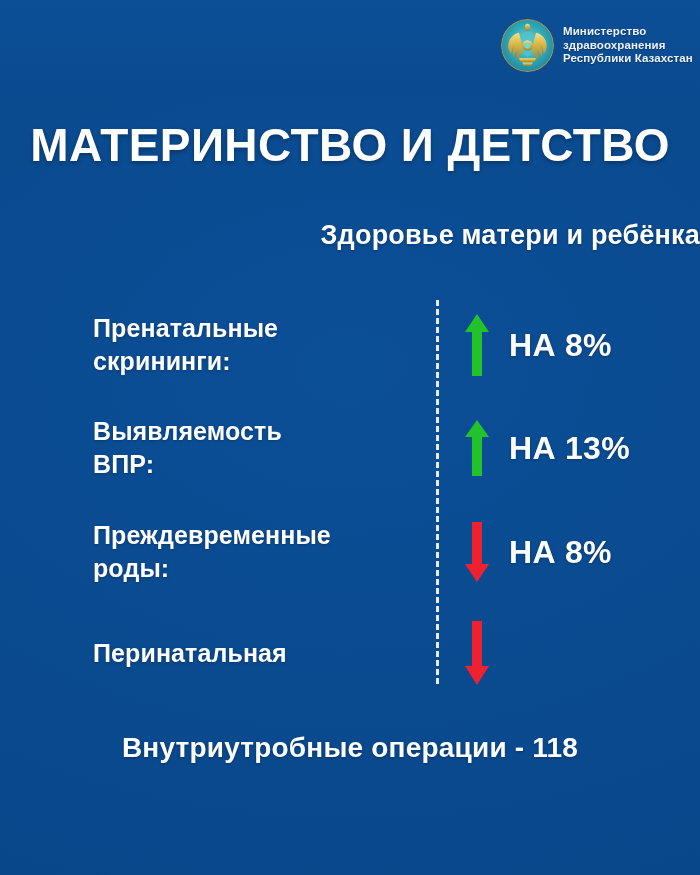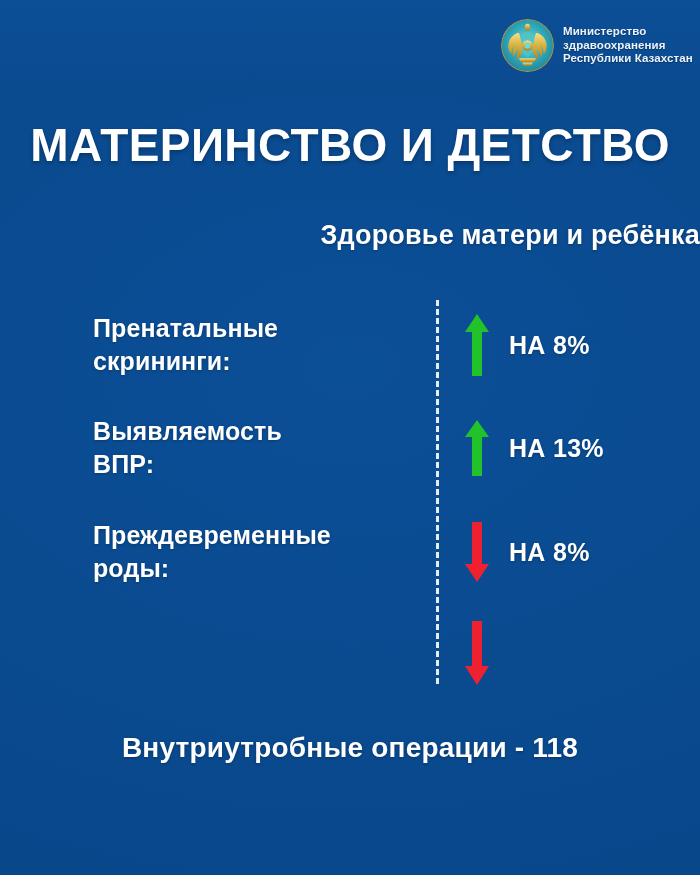--- a/index.html
+++ b/index.html
@@ -134,21 +134,21 @@
     display: flex;
     justify-content: center;
     align-items: center;
   }
   .metric-arrow svg { display: block; }
 
   .metric-value {
     position: absolute;
     left: 509px;
     color: #ffffff;
-    font-size: 25px;
+    font-size: 32px;
     font-weight: 700;
     letter-spacing: .3px;
     white-space: nowrap;
     text-shadow: 0 1px 3px rgba(0,0,0,.26);
     text-align: right;
   }
 
   
   .footer-note {
     position: absolute;
@@ -243,20 +243,21 @@
       <div class="metric-arrow">
         <svg width="26" height="62" viewBox="0 0 26 62">
           <polygon points="13,61 1,43 8,43 8,1 18,1 18,43 25,43" fill="#ef2131"></polygon>
         </svg>
       </div>
       <div class="metric-value">НА 8%</div>
     </div>
 
     <div class="metric-row r3">
       <div class="metric-label">
+        <div>Перинатальная</div>
       </div>
       <div class="metric-arrow">
         <svg width="26" height="66" viewBox="0 0 26 66">
           <polygon points="13,65 1,46 8,46 8,1 18,1 18,46 25,46" fill="#ef2131"></polygon>
         </svg>
       </div>
     </div>
 
   </div>
 

